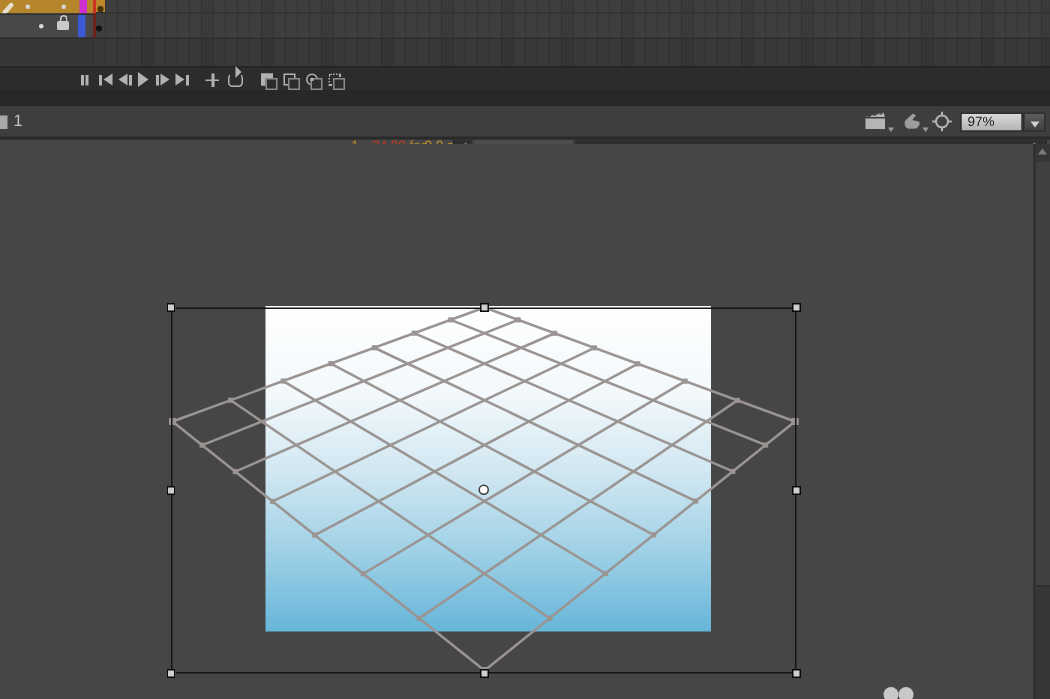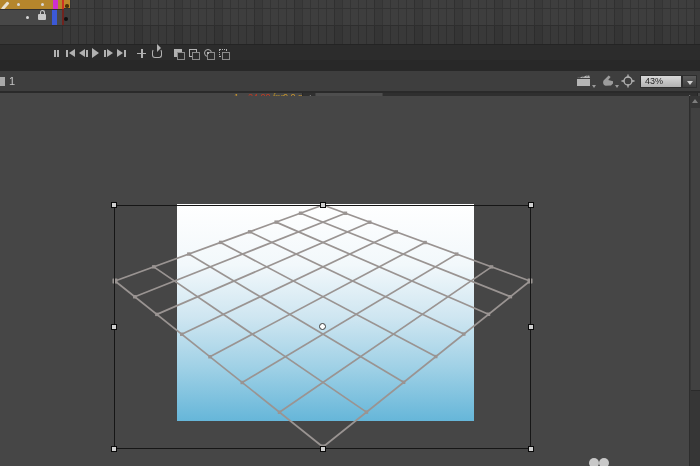--- a/index.html
+++ b/index.html
@@ -176,21 +176,21 @@
     <svg class="eb-icon" style="left:601px;" width="14" height="14" viewBox="0 0 14 14">
       <path d="M3,11 C1.6,9 1.8,6.4 3.6,5.4 L7.6,1.6 L9.6,3 L7.2,6 L12,7.2 L12,9.4 L10,11.6 L4.6,11.8 Z" fill="#9c9c9c"></path>
     </svg>
     <div class="mini-down" style="left:615px;top:14px;"></div>
 
     <svg class="eb-icon" style="left:621px;" width="14" height="14" viewBox="0 0 14 14">
       <circle cx="7" cy="7" r="4" fill="none" stroke="#b5b5b5" stroke-width="1.3"></circle>
       <path d="M7,0.5 L7,3.5 M7,10.5 L7,13.5 M0.5,7 L3.5,7 M10.5,7 L13.5,7" stroke="#b5b5b5" stroke-width="1.3"></path>
     </svg>
 
-    <div id="zoom-box">43%</div>
+    <div id="zoom-box">97%</div>
     <div id="zoom-arrow"></div>
   </div>
 
   <div id="stage">
     <div id="canvas-rect" style="left: 177px; top: 108px; width: 297px; height: 217px; background: linear-gradient(rgb(255, 255, 255) 0%, rgb(242, 248, 251) 28%, rgb(207, 230, 241) 52%, rgb(160, 209, 230) 75%, rgb(102, 182, 217) 100%);"></div>
     <svg id="grid-svg" viewBox="0 0 700 370">
         <line x1="323" y1="109" x2="115.00000000000001" y2="185" stroke="#9a9492" stroke-width="1.7"></line>
         <line x1="323" y1="109" x2="530" y2="185" stroke="#9a9492" stroke-width="1.7"></line>
         <line x1="345.47162242600433" y1="117.25045074577935" x2="134.75381205887317" y2="200.7650615469853" stroke="#9a9492" stroke-width="1.7"></line>
         <line x1="300.5166431465969" y1="117.21507269643573" x2="510.4267349410594" y2="200.69643478156593" stroke="#9a9492" stroke-width="1.7"></line>

